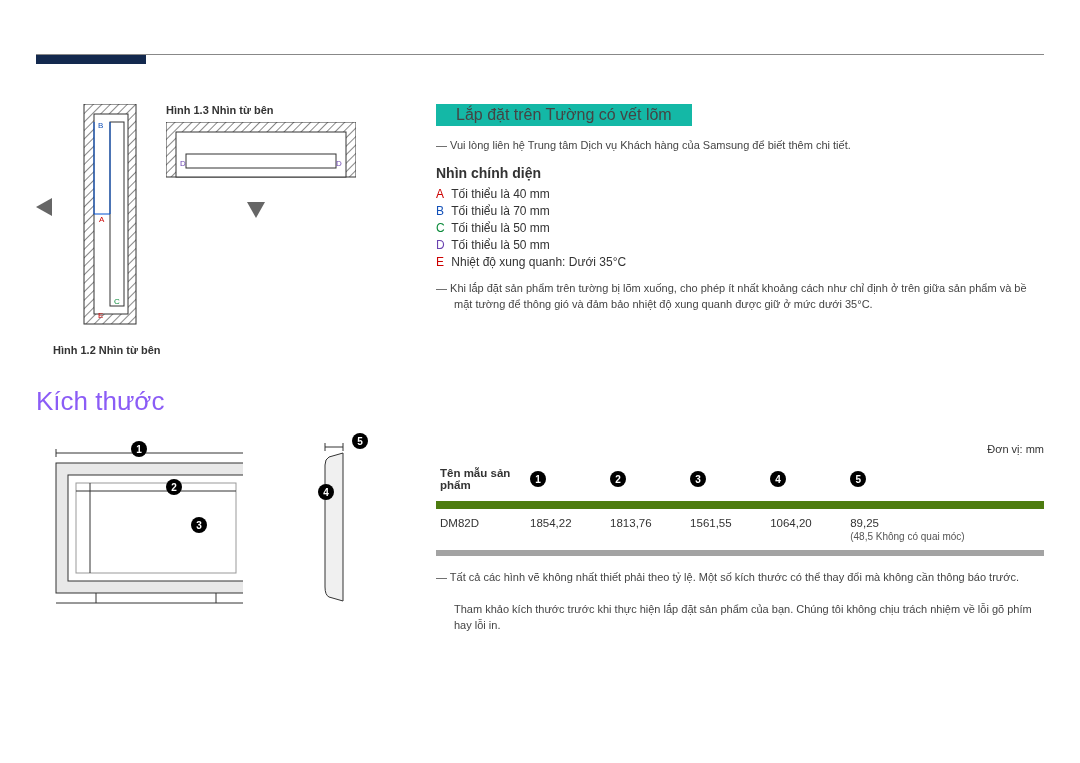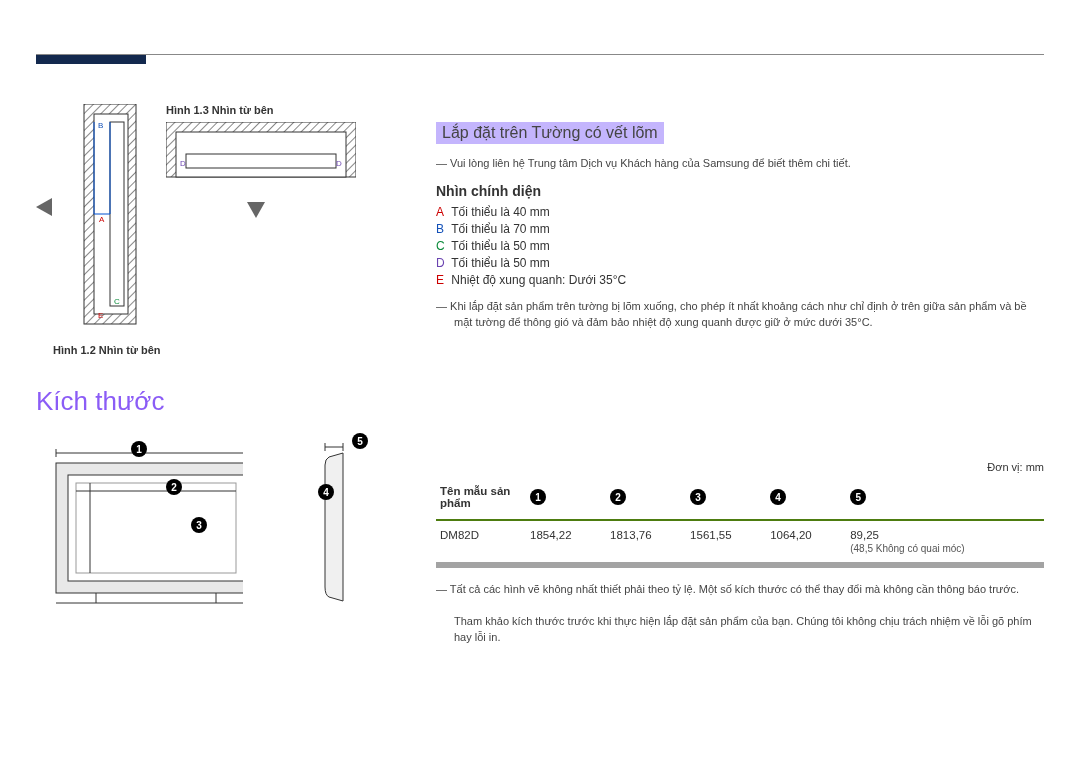--- a/index.html
+++ b/index.html
@@ -65,27 +65,26 @@
       margin: 8px 10px 0 0;
       width: 0; height: 0;
       border-top: 9px solid transparent;
       border-bottom: 9px solid transparent;
       border-right: 16px solid #666;
       float: left;
       position: absolute;
       top: 190px; left: 36px;
     }
     .section-title {
-      background: #c4b5fd;
+      background: #14b8a6;
       display: inline-block;
-      padding: 2px 6px;
+      padding: 2px 20px;
       font-size: 16px;
       color: #444;
       margin-bottom: 8px;
-      margin-top: 18px;
     }
     .dash-note {
       font-size: 11px;
       color: #444;
       padding-left: 18px;
       text-indent: -18px;
       margin: 4px 0 12px 0;
       line-height: 1.4;
     }
     .dash-note::before { content: "― "; }
@@ -127,21 +126,21 @@
     }
     table.dim-table {
       width: 100%;
       border-collapse: collapse;
       font-size: 11.5px;
     }
     table.dim-table th {
       text-align: left;
       font-weight: bold;
       padding: 6px 4px 10px 4px;
-      border-bottom: 2px solid #4d7c0f;
+      border-bottom: 8px solid #4d7c0f;
       vertical-align: middle;
       margin-left: 20px;
     }
     table.dim-table td {
       padding: 8px 4px;
       border-bottom: 6px solid #a3a3a3;
       vertical-align: top;
     }
     .circ {
       display: inline-flex;

